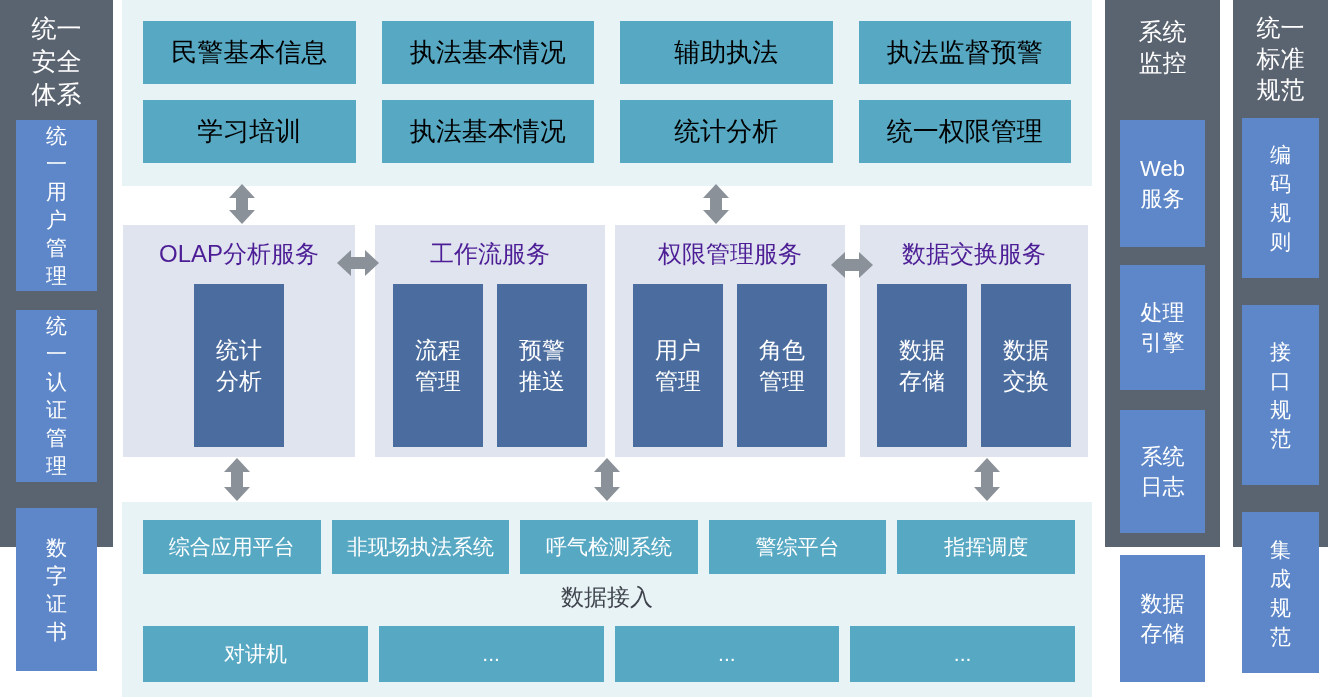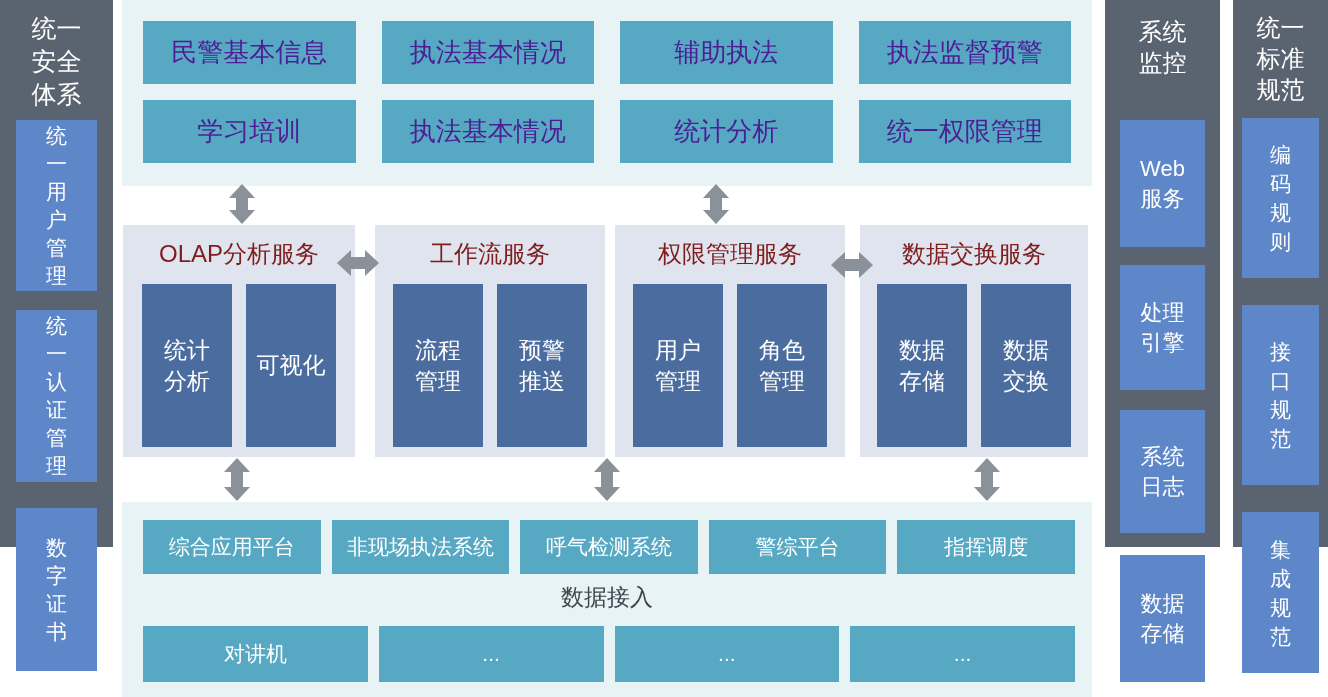--- a/index.html
+++ b/index.html
@@ -44,33 +44,33 @@
   .std-1{top:305px;height:180px;}
   .std-2{top:512px;height:161px;}
 
   
   .top-panel{position:absolute;left:122px;top:0;width:970px;height:186px;background:#e8f3f6;}
   .top-grid{
     position:absolute;left:21px;top:21px;width:928px;
     display:grid;grid-template-columns:repeat(4,1fr);gap:16px 26px;
   }
   .tp-btn{
-    height:63px;background:#57a8c3;color:#4c1d95;font-size:26px;
+    height:63px;background:#57a8c3;color:#000000;font-size:26px;
     display:flex;align-items:center;justify-content:center;
   }
 
   
   .card{position:absolute;top:225px;height:232px;background:#dfe4ef;}
   .card-0{left:123px;width:232px;}
   .card-1{left:375px;width:230px;}
   .card-2{left:615px;width:230px;}
   .card-3{left:860px;width:228px;}
   .card-title{
     height:58px;display:flex;align-items:center;justify-content:center;
-    color:#7f1d1d;font-size:24px;
+    color:#4c1d95;font-size:24px;
   }
   .mods{
     position:absolute;left:0;right:0;top:59px;bottom:10px;
     display:flex;justify-content:center;gap:14px;
   }
   .mod{
     width:90px;background:#4a6c9e;color:#ffffff;
     display:flex;align-items:center;justify-content:center;text-align:center;
     font-size:23px;line-height:31px;
   }
@@ -142,21 +142,20 @@
     <div class="tp-btn">统计分析</div>
     <div class="tp-btn">统一权限管理</div>
   </div>
 </div>
 
 <div class="card card-0">
   <div class="card-title">OLAP分析服务</div>
   <div class="mods">
     <div class="mod pre">统计
 分析</div>
-    <div class="mod pre">可视化</div>
   </div>
 </div>
 <div class="card card-1">
   <div class="card-title">工作流服务</div>
   <div class="mods">
     <div class="mod pre">流程
 管理</div>
     <div class="mod pre">预警
 推送</div>
   </div>

